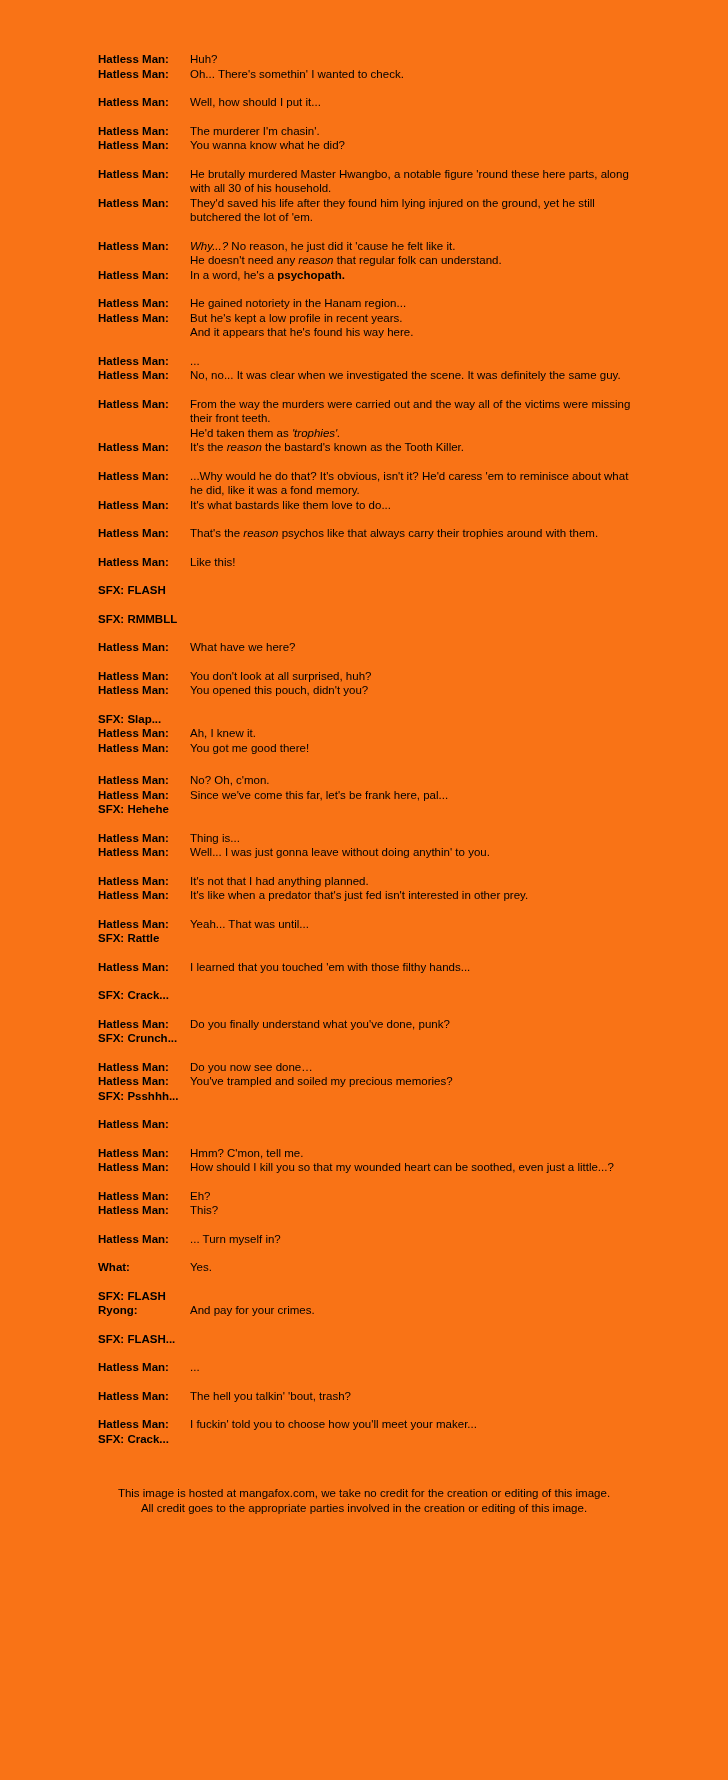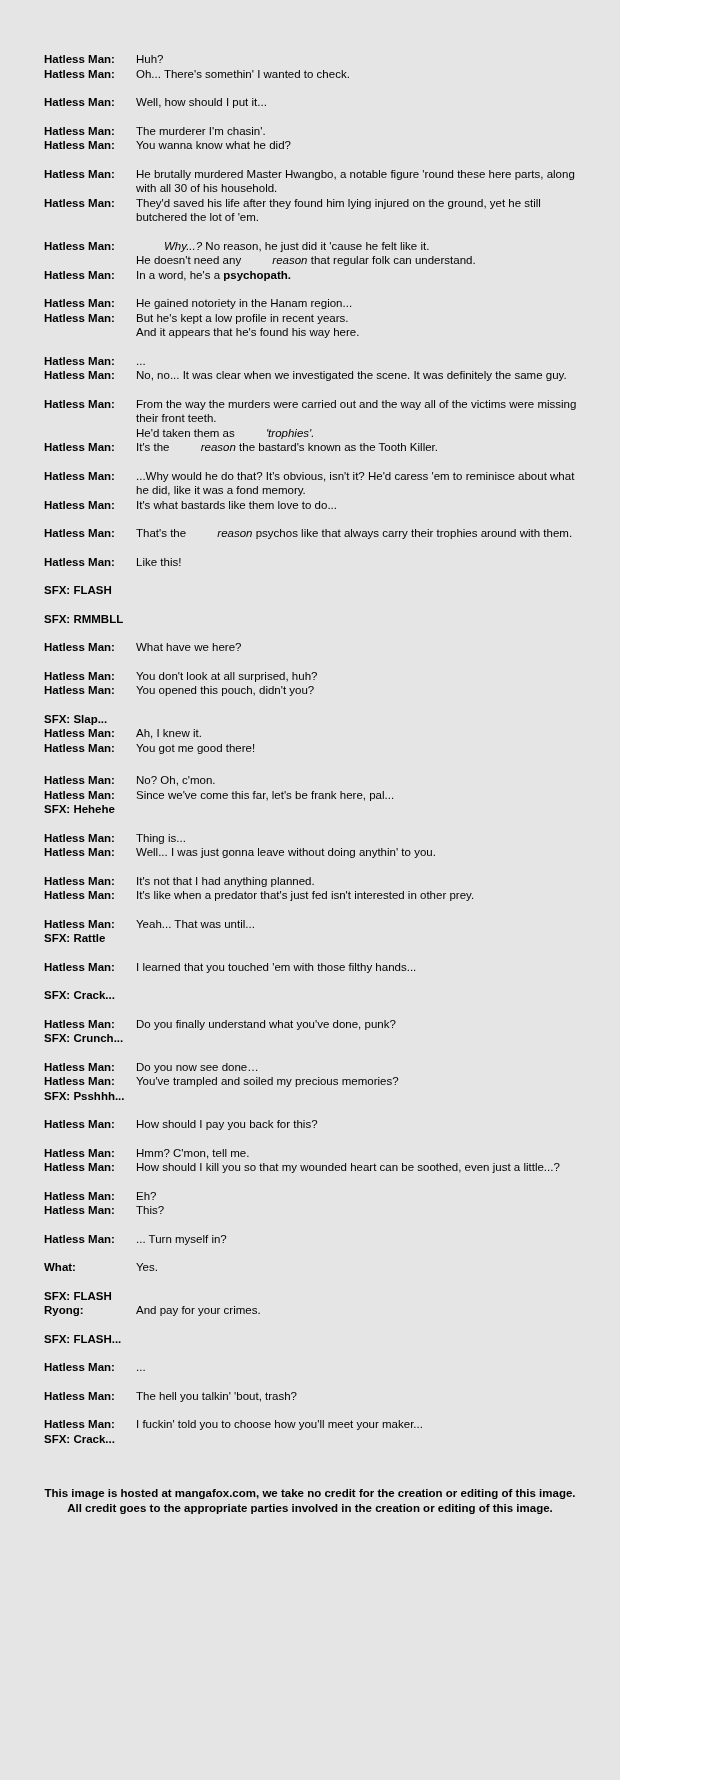--- a/index.html
+++ b/index.html
@@ -8,24 +8,24 @@
     background: #ffffff;
   }
   body {
     width: 728px;
     min-height: 1780px;
     font-family: "Liberation Sans", sans-serif;
     color: #000000;
     -webkit-font-smoothing: antialiased;
   }
   #page {
-    width: 620px;
+    width: 728px;
     min-height: 1780px;
     position: relative;
-    background: #e5e5e5;
+    background: #f97316;
     box-sizing: border-box;
     padding: 52px 0 0 0;
   }
   #script {
     width: 560px;
     margin: 0 auto;
     padding-left: 14px;
     box-sizing: border-box;
   }
   .block {
@@ -54,31 +54,31 @@
     font-weight: bold;
     font-size: 11.5px;
     line-height: 14.5px;
     width: 90px;
     min-width: 90px;
   }
   .cont .speaker {
     visibility: hidden;
   }
   b.strong { font-weight: bold; }
-  i.em { font-style: italic; margin-left: 28px; }
+  i.em { font-style: italic; }
   footer {
     width: 100%;
     text-align: center;
     font-size: 11.5px;
     line-height: 15px;
     color: #000000;
     margin-top: 40px;
     padding-bottom: 20px;
   }
-  footer div { display: block; font-weight: bold; }
+  footer div { display: block; }
 </style>
 </head>
 <body>
 
 <div id="page">
   <div id="script">
       <div class="block">
         <div class="line">
           <div class="speaker">Hatless Man:</div>
           <div class="text">Huh?</div>
@@ -306,21 +306,20 @@
           <div class="text">You've trampled and soiled my precious memories?</div>
         </div>
         <div class="line">
           <div class="sfx">SFX: Psshhh...</div>
           <div class="text"></div>
         </div>
       </div>
       <div class="block">
         <div class="line">
           <div class="speaker">Hatless Man:</div>
-          <div class="text">How should I pay you back for this?</div>
         </div>
       </div>
       <div class="block">
         <div class="line">
           <div class="speaker">Hatless Man:</div>
           <div class="text">Hmm? C'mon, tell me.</div>
         </div>
         <div class="line">
           <div class="speaker">Hatless Man:</div>
           <div class="text">How should I kill you so that my wounded heart can be soothed, even just a little...?</div>

